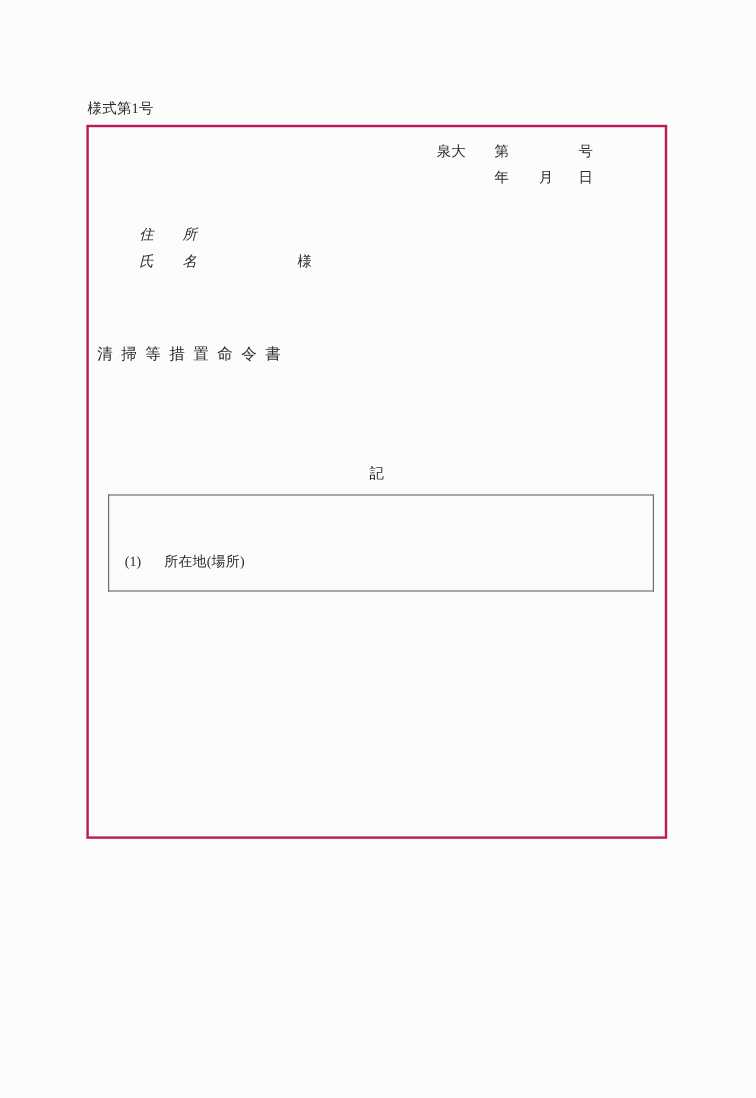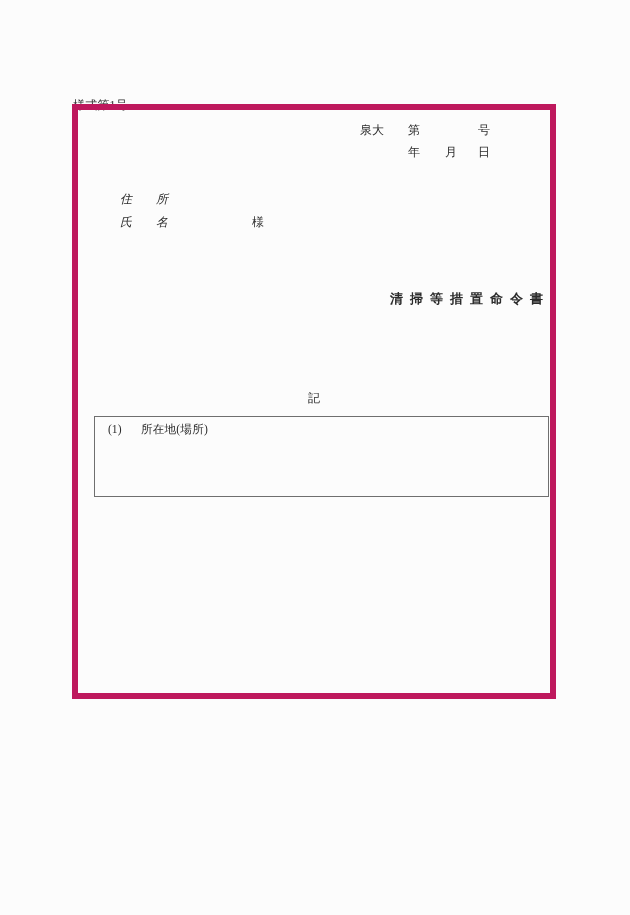--- a/index.html
+++ b/index.html
@@ -14,35 +14,35 @@
     color: #2b2b2b;
     position: relative;
     overflow: hidden;
     -webkit-font-smoothing: antialiased;
   }
 
   
   .form-number {
     position: absolute;
     left: 73px;
-    top: 98px;
+    top: 83px;
     font-size: 12px;
     line-height: 14px;
     letter-spacing: 0.2px;
     white-space: nowrap;
   }
 
   
   .sheet-frame {
     position: absolute;
     left: 72px;
     top: 104px;
     width: 484px;
     height: 595px;
-    border: 6px solid #be185d;
+    border: 2px solid #be185d;
     box-sizing: border-box;
     background: transparent;
   }
 
   
   .doc-header {
     position: absolute;
     right: 12px;
     top: 9px;
     width: 190px;
@@ -108,25 +108,24 @@
     line-height: 15px;
     text-align: center;
   }
 
   
   .doc-title {
     position: absolute;
     left: 0;
     right: 0;
     top: 180px;
-    text-align: right;
+    text-align: left;
     font-size: 13px;
     letter-spacing: 7px;
     text-indent: 7px;
-    font-weight: bold;
   }
 
   
   .body-text {
     position: absolute;
     left: 16px;
     right: 15px;
     top: 202px;
     font-size: 11.6px;
     line-height: 20px;
@@ -160,20 +159,21 @@
   .items-table td {
     border: 1px solid #6f6f6f;
     padding: 0;
     vertical-align: top;
   }
   .cell-inner {
     position: relative;
     padding: 5px 0 0 13px;
     font-size: 11.6px;
     white-space: nowrap;
+    margin-top: 43px;
   }
   .row-tall td { height: 79px; }
   .row-short td { height: 18px; }
   .item-no { display: inline-block; width: 30px; }
   .item-label { letter-spacing: 0.2px; }
 
   .deadline-fields { position: absolute; top: 5px; left: 0; height: 14px; }
   .df { position: absolute; top: 0; font-size: 11.6px; }
   .df-year  { left: 243px; }
   .df-month { left: 288px; }

